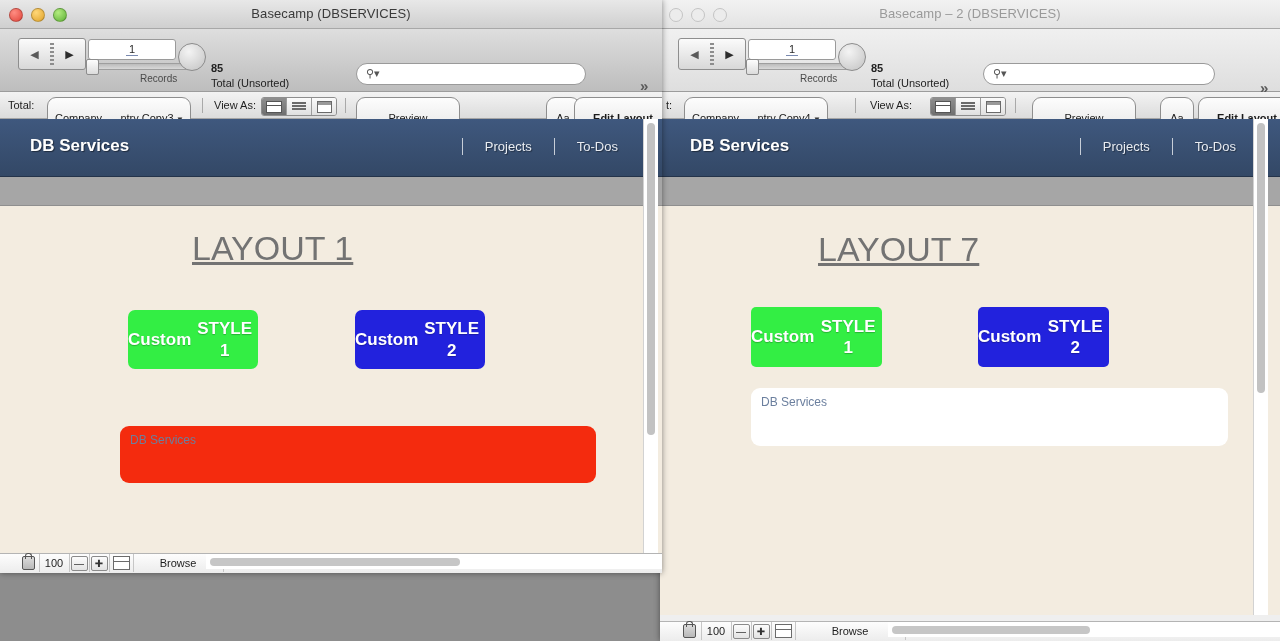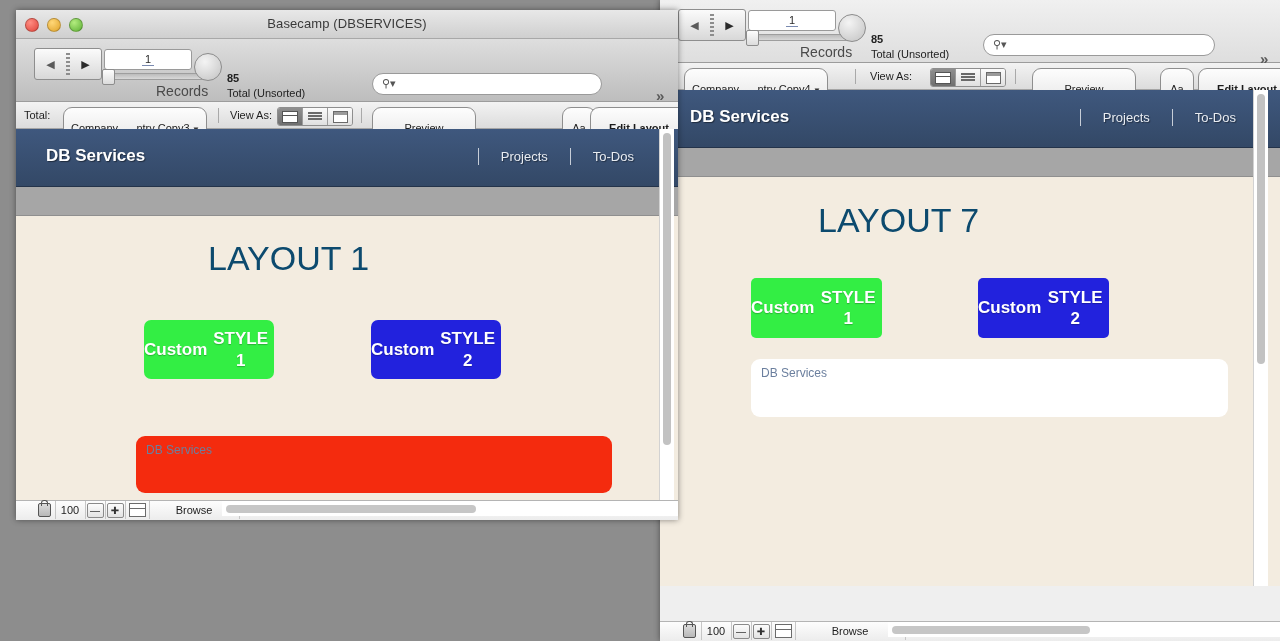--- a/index.html
+++ b/index.html
@@ -12,21 +12,21 @@
   .screen { position: relative; width: 1280px; height: 641px; }
 
   
   .window {
     position: absolute;
     background: #efefef;
     overflow: hidden;
     box-shadow: 0 0 6px rgba(0,0,0,0.45);
   }
   #window-2 { left: 660px; top: 0px; width: 620px; height: 641px; z-index: 1; }
-  #window-1 { left: 16px;   top: 0px; width: 662px; height: 510px; z-index: 2; margin-top: 10px; }
+  #window-1 { left: 0px;   top: 0px; width: 662px; height: 573px; z-index: 2; }
 
   
   .titlebar {
     position: relative; height: 28px;
     background: linear-gradient(#e8e8e8, #cfcfcf);
     border-bottom: 1px solid #a8a8a8;
   }
   .titlebar.inactive { background: linear-gradient(#f2f2f2, #e3e3e3); }
   .title-text {
     position: absolute; left: 0; right: 0; top: 6px;
@@ -58,21 +58,21 @@
       repeating-linear-gradient(#8d8d8d 0 2px, transparent 2px 4px); }
 
   .rec-box { position: absolute; left: 88px; top: 10px; width: 86px; height: 19px;
     background: #fff; border: 1px solid #9a9a9a; border-radius: 3px;
     text-align: center; font-size: 11px; color: #2a2a2a; line-height: 19px; }
   .rec-box span { border-bottom: 1px solid #7a8ab0; padding: 0 3px; }
   .rec-slider { position: absolute; left: 88px; top: 34px; width: 100px; height: 5px;
     background: linear-gradient(#bcbcbc,#d8d8d8); border: 1px solid #9e9e9e; border-radius: 3px; }
   .rec-knob { position: absolute; left: 86px; top: 30px; width: 11px; height: 14px;
     background: linear-gradient(#fdfdfd,#dcdcdc); border: 1px solid #8d8d8d; border-radius: 2px; }
-  .rec-label { position: absolute; left: 140px; top: 44px; font-size: 14px; color: #4a4a4a; }
+  .rec-label { position: absolute; left: 140px; top: 44px; font-size: 10px; color: #4a4a4a; }
 
   .pie { position: absolute; left: 178px; top: 36px; width: 26px; height: 26px;
     border-radius: 50%; background: radial-gradient(circle at 38% 30%, #f4f4f4, #c2c2c2);
     border: 1px solid #8c8c8c; transform: translateY(-22px); }
   .total-num { position: absolute; left: 211px; top: 33px; font-size: 11px;
     font-weight: bold; color: #222; }
   .total-txt { position: absolute; left: 211px; top: 48px; font-size: 11px; color: #222; }
 
   .search { position: absolute; top: 34px; height: 20px;
     background: #fff; border: 1px solid #9a9a9a; border-radius: 11px; }
@@ -107,22 +107,22 @@
   .navbar { height: 57px; background: linear-gradient(#3f587e, #334866);
     position: relative; border-bottom: 1px solid #24334a; }
   .brand { position: absolute; left: 30px; top: 17px; color: #fff; font-weight: bold;
     font-size: 17px; text-shadow: 1px 1px 1px rgba(0,0,0,.45); }
   .navlinks { position: absolute; right: 22px; top: 19px; display: flex; align-items: center; }
   .navlinks a { color: #e8ecf2; font-size: 13px; text-decoration: none;
     padding: 0 22px; text-shadow: 1px 1px 1px rgba(0,0,0,.4); }
   .navsep { width: 1px; height: 17px; background: #c7ced8; }
   .subbar { height: 28px; background: #a6a6a6; border-bottom: 1px solid #8f8f8f; }
 
-  .page-title { position: absolute; font-size: 34px; color: #0c4a6e;
-    font-family: "Liberation Sans", sans-serif; }
+  .page-title { position: absolute; font-size: 34px; color: #737373;
+    font-family: "Liberation Sans", sans-serif; text-decoration: underline; }
   .stylebtn { position: absolute; color: #fff; text-align: center;
     font-size: 17px; font-weight: bold; line-height: 1.25;
     display: flex; flex-direction: row; align-items: center; justify-content: center;
     text-shadow: 0 1px 1px rgba(0,0,0,.25); }
   .field { position: absolute; border-radius: 9px; }
   .field-text { position: absolute; left: 10px; top: 7px; font-size: 12px; color: #6b7f9e; }
 
   
   .vscroll { position: absolute; width: 14px; background: #fff;
     border-left: 1px solid #d2d2d2; }
@@ -146,20 +146,28 @@
   .panel-ico { width: 15px; height: 12px; border: 1px solid #6b6b6b; background: #fff;
     box-shadow: inset 0 4px 0 #fff, inset 0 5px 0 #6b6b6b; }
 </style>
 </head>
 <body>
 
 <div class="screen">
 
   <div class="window" id="window-2">
 
+    <div class="titlebar inactive">
+      <div class="lights">
+        <div class="light off"></div>
+        <div class="light off"></div>
+        <div class="light off"></div>
+      </div>
+      <div class="title-text">Basecamp – 2 (DBSERVICES)</div>
+    </div>
 
     <div class="toolbar inactive">
       <div class="nav-book">
         <div class="nav-arrow">◀</div>
         <div class="nav-spine"></div>
         <div class="nav-arrow right">▶</div>
       </div>
       <div class="rec-box">
         <span>1</span>
       </div>

